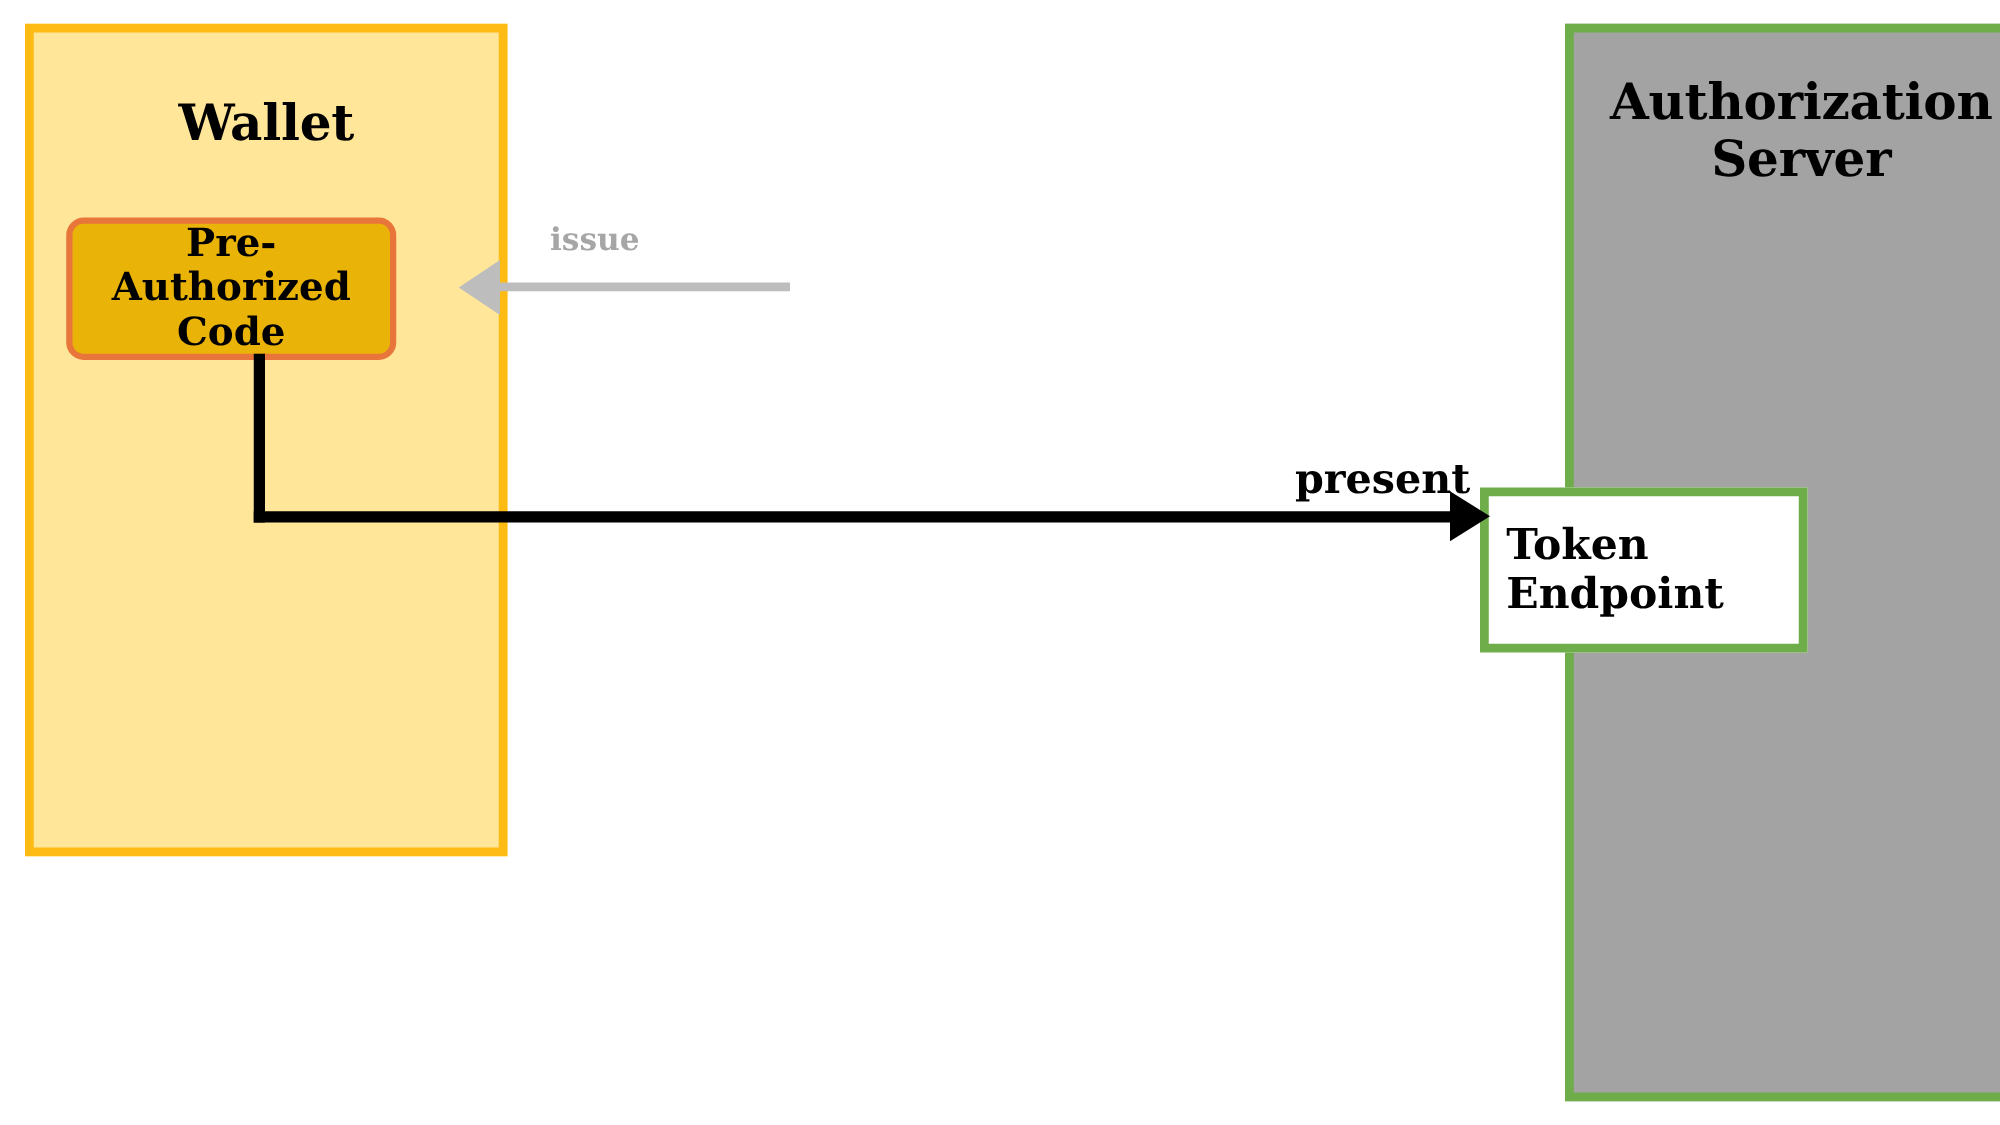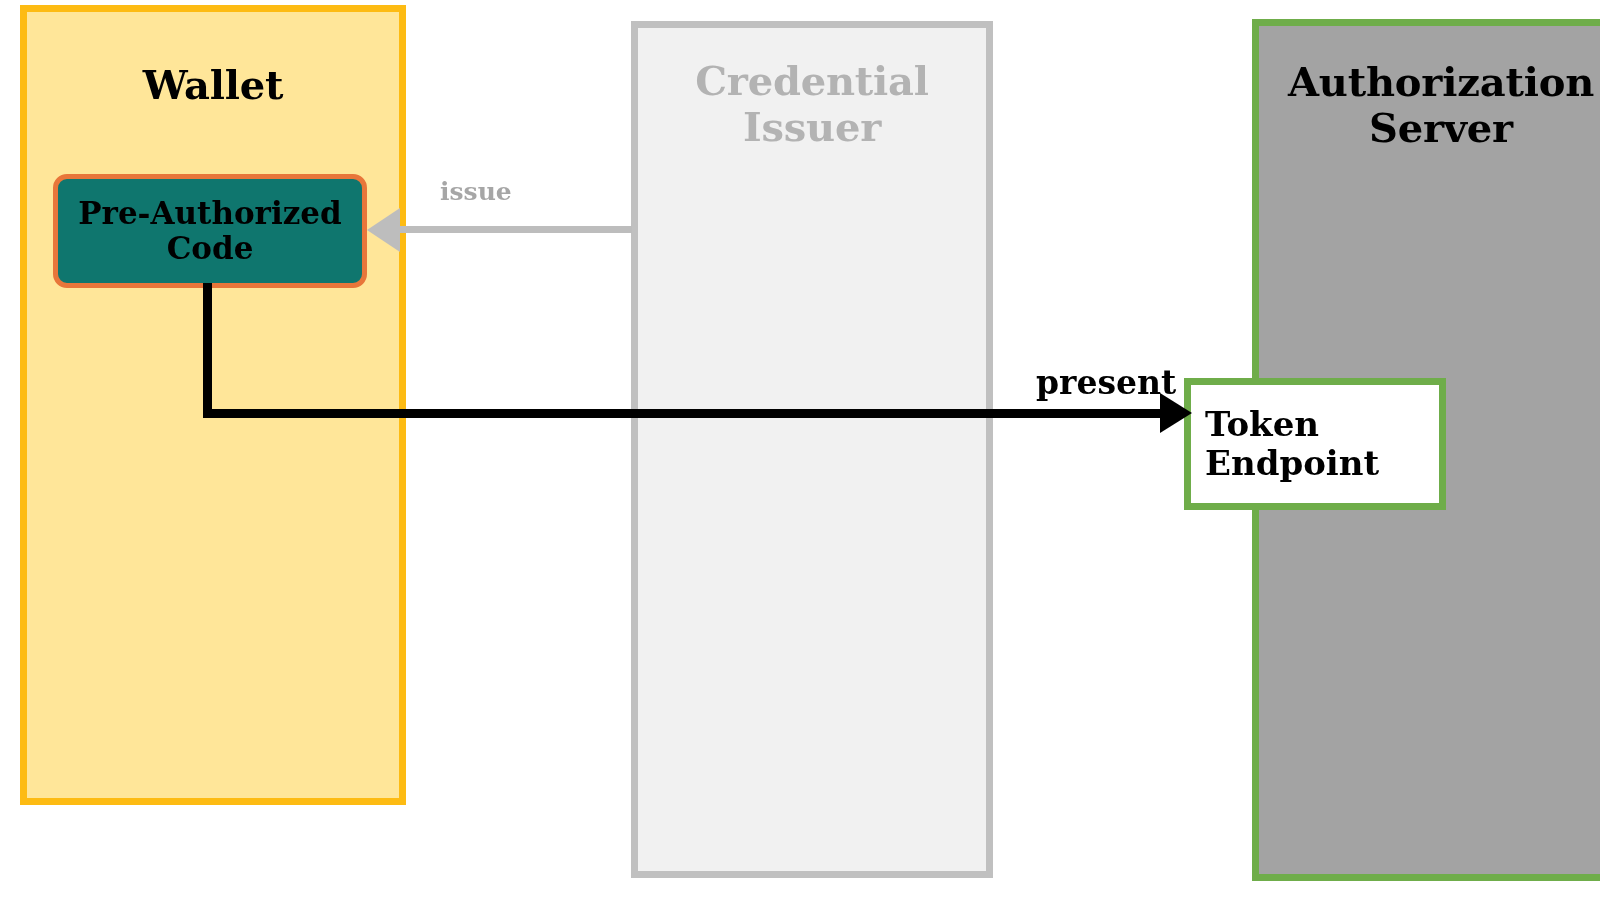--- a/index.html
+++ b/index.html
@@ -29,23 +29,23 @@
     left: 0;
     right: 0;
     text-align: center;
     font-weight: bold;
     line-height: 1.15;
     letter-spacing: -0.2px;
   }
 
   #lane-wallet {
     left: 20px;
-    top: 5px;
+    top: 19px;
     width: 386px;
-    height: 800px;
+    height: 666px;
     background: #ffe699;
     border: 7px solid #fdbb13;
   }
   #lane-wallet .lane-title {
     top: 50px;
     font-size: 40px;
     color: #000000;
   }
 
   #lane-issuer {
@@ -84,33 +84,33 @@
     align-items: center;
     justify-content: center;
     text-align: center;
     font-weight: bold;
     line-height: 1.14;
   }
 
   #node-precode {
     left: 53px;
     top: 174px;
-    width: 314px;
+    width: 264px;
     height: 114px;
-    background: #0f766e;
+    background: #eab308;
     border: 5px solid #e8763a;
     border-radius: 14px;
     font-size: 31px;
     color: #000000;
     z-index: 5;
   }
 
   #node-token {
     left: 1184px;
-    top: 378px;
+    top: 390px;
     width: 262px;
     height: 132px;
     background: #ffffff;
     border: 7px solid #6fad4a;
     font-size: 34px;
     color: #000000;
     padding-left: 14px;
     justify-content: flex-start;
     text-align: left;
     z-index: 6;
@@ -191,23 +191,20 @@
 </style>
 </head>
 <body>
 
 <div id="canvas">
 
   <div class="lane" id="lane-wallet">
     <div class="lane-title">Wallet</div>
   </div>
 
-  <div class="lane" id="lane-issuer">
-    <div class="lane-title">Credential Issuer</div>
-  </div>
 
   <div class="lane" id="lane-as">
     <div class="lane-title">Authorization Server</div>
   </div>
 
   <div class="seg" id="issue-line"></div>
   <div class="seg" id="issue-head"></div>
   <div id="issue-label">issue</div>
 
   <div class="seg" id="present-vert"></div>

